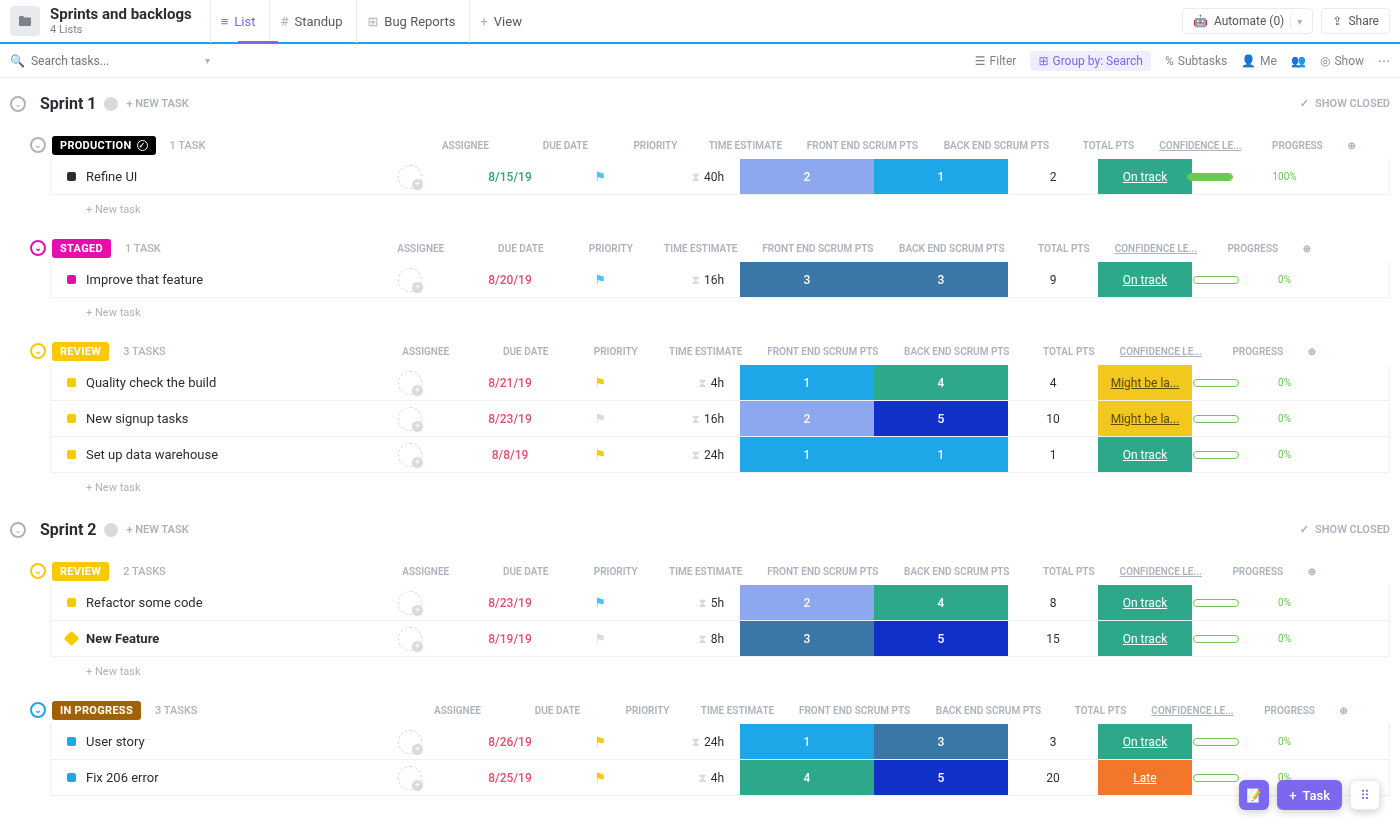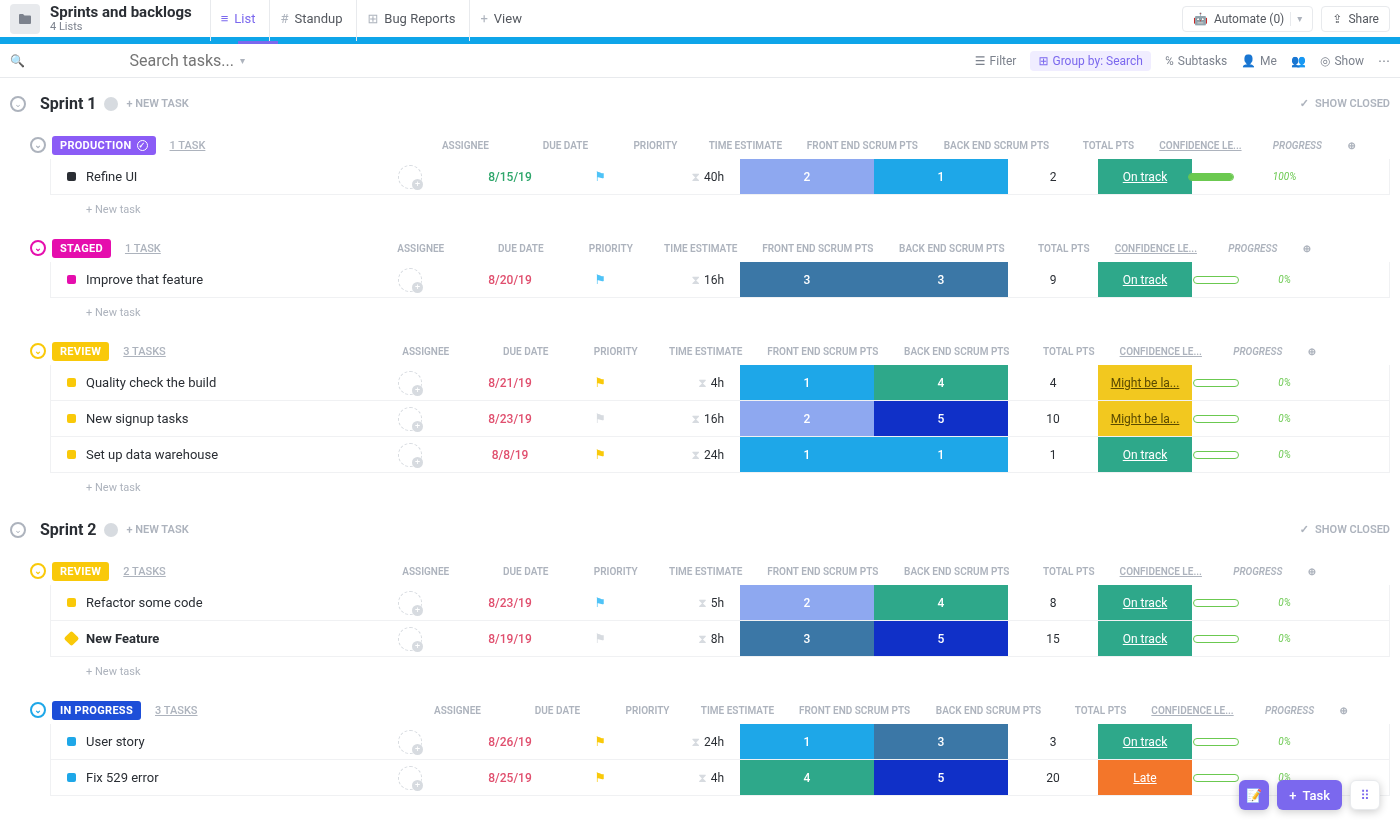--- a/index.html
+++ b/index.html
@@ -1,59 +1,59 @@
 <!DOCTYPE html>
 <html><head>
 <meta charset="utf-8">
 <style>
 * { box-sizing: border-box; margin: 0; padding: 0; font-family: -apple-system, BlinkMacSystemFont, "Segoe UI", Roboto, sans-serif; }
 body { background: #fff; font-size: 13px; color: #2a2e34; width: 1400px; height: 830px; overflow: hidden; }
-.topbar { display: flex; align-items: center; height: 44px; padding: 0 10px; border-bottom: 7px solid #0ea5e9; }
+.topbar { display: flex; align-items: center; height: 44px; padding: 0 10px; border-bottom: 2px solid #0ea5e9; }
 .folder-icon { width: 30px; height: 30px; background: #e8eaed; border-radius: 4px; display: flex; align-items: center; justify-content: center; margin-right: 10px; }
 .title-block { margin-right: 18px; }
 .page-title { font-size: 15px; font-weight: 700; line-height: 1.1; }
 .subtitle { font-size: 11px; color: #7c828d; }
 .tabs { display: flex; align-items: center; gap: 4px; }
 .tab { display: flex; align-items: center; gap: 6px; padding: 6px 10px; color: #54585f; cursor: pointer; font-size: 13px; border-left: 1px solid #e8eaed; height: 44px; }
 .tab.active { color: #7b68ee; }
 .tab.active::after { content:''; position: absolute; }
 .tab-underline { height: 3px; background: #7b68ee; position: absolute; top: 41px; left: 238px; width: 40px; }
 .top-right { margin-left: auto; display: flex; align-items: center; gap: 8px; }
 .btn-outline { border: 1px solid #e8eaed; border-radius: 4px; padding: 5px 10px; font-size: 12px; display: flex; align-items: center; gap: 6px; background: #fff; cursor: pointer; color: #54585f; }
 .chev { color: #adb3bd; font-size: 10px; }
 
 .filterbar { display: flex; align-items: center; height: 34px; padding: 0 10px; border-bottom: 1px solid #e8eaed; font-size: 12px; color: #7c828d; }
 .search-box { display: flex; align-items: center; gap: 6px; width: 200px; }
-.search-box input { border:none; outline:none; font-size: 16px; flex:1;text-align:right; }
+.search-box input { border:none; outline:none; font-size: 12px; flex:1; }
 .filter-right { margin-left: auto; display: flex; align-items: center; gap: 14px; }
 .pill { background: #f0edff; color: #7b68ee; border-radius: 4px; padding: 3px 8px; display: flex; align-items: center; gap: 4px; }
 .filt { display: flex; align-items: center; gap: 4px; cursor: pointer; }
 
 .content { padding: 8px 10px 0 10px; height: 750px; overflow-y: auto; }
 .sprint-header { display: flex; align-items: center; gap: 8px; padding: 8px 0 18px 0; }
 .sprint-title { font-size: 16px; font-weight: 700; }
 .info-dot { width: 14px; height: 14px; border-radius: 50%; background: #d7dbe0; display:inline-block; }
 .newtask-sprint { color: #adb3bd; font-size: 11px; font-weight: 600; cursor: pointer; }
 .show-closed { margin-left: auto; color: #adb3bd; font-size: 11px; font-weight: 600; display:flex; align-items:center; gap:6px; }
 
 .group { margin-bottom: 18px; margin-left: 20px; }
 .group-headrow { display: flex; align-items: center; font-size: 10px; color: #adb3bd; font-weight: 600; height: 28px; }
 .collapse-chev { width: 16px; height: 16px; border: 2px solid #adb3bd; border-radius: 50%; display: flex; align-items:center; justify-content:center; margin-right: 6px; cursor:pointer; font-size:9px; }
 .status-badge { color: #fff; font-size: 11px; font-weight: 700; padding: 3px 8px; border-radius: 3px; letter-spacing: 0.3px; display:flex; align-items:center; gap:5px;}
-.task-count { font-size: 11px; color: #adb3bd; margin-left: 14px; font-weight: 500; text-decoration: underline; }
+.task-count { font-size: 11px; color: #adb3bd; margin-left: 14px; font-weight: 500; }
 .colhead { text-transform: uppercase; text-align: center; }
 .spacer-title { width: 320px; }
 .col-assignee { width: 100px; }
 .col-due { width: 100px; }
 .col-priority { width: 80px; }
 .col-time { width: 100px; }
 .col-scrum { width: 134px; }
 .col-total { width: 90px; }
 .col-conf { width: 94px; text-decoration: underline; }
-.col-prog { width: 100px; font-style: italic; }
+.col-prog { width: 100px; }
 .add-col { width: 20px; color:#adb3bd; cursor:pointer; }
 
 .task-row { display: flex; align-items: center; height: 36px; border: 1px solid #f0f1f3; border-top: none; background:#fff; margin-left: 20px; }
 .task-row:first-of-type { border-top: 1px solid #f0f1f3; }
 .task-row .sq { width: 9px; height: 9px; border-radius: 2px; margin: 0 10px 0 16px; flex-shrink:0; }
 .task-row .diamond { width: 11px; height: 11px; transform: rotate(45deg); margin: 0 9px 0 15px; flex-shrink:0; border-radius: 2px; }
 .task-title { font-size: 13px; width: 274px; }
 .task-title.bold { font-weight: 700; }
 .avatar { width: 24px; height: 24px; border: 1px dashed #d7dbe0; border-radius: 50%; position: relative; display:inline-block; }
 .avatar::after { content:'+'; position:absolute; right:-2px; bottom:-2px; width:11px; height:11px; background:#d7dbe0; color:#fff; font-size:9px; border-radius:50%; display:flex; align-items:center; justify-content:center; }
@@ -162,21 +162,21 @@
     <div class="sprint-header">
     <span class="collapse-chev" style="border-color:#adb3bd;color:#adb3bd">⌄</span>
     <span class="sprint-title">Sprint 1</span>
     <span class="info-dot"></span>
     <span class="newtask-sprint">+ NEW TASK</span>
     <span class="show-closed"><span>✓</span>SHOW CLOSED</span>
     </div>
     <div class="group">
       <div class="group-headrow">
       <span class="collapse-chev" style="border-color:#adb3bd;color:#adb3bd">⌄</span>
-      <span class="status-badge" style="background:#8b5cf6">PRODUCTION<span style="border:1.5px solid #fff;border-radius:50%;width:11px;height:11px;display:inline-flex;align-items:center;justify-content:center;font-size:8px;">✓</span></span>
+      <span class="status-badge" style="background:#000000">PRODUCTION<span style="border:1.5px solid #fff;border-radius:50%;width:11px;height:11px;display:inline-flex;align-items:center;justify-content:center;font-size:8px;">✓</span></span>
       <span class="task-count">1 TASK</span>
       <div class="spacer-title" style="width:210px"></div>
       <div class="colhead col-assignee">ASSIGNEE</div>
         <div class="colhead col-due">DUE DATE</div>
         <div class="colhead col-priority">PRIORITY</div>
         <div class="colhead col-time">TIME ESTIMATE</div>
         <div class="colhead col-scrum">FRONT END SCRUM PTS</div>
         <div class="colhead col-scrum">BACK END SCRUM PTS</div>
         <div class="colhead col-total">TOTAL PTS</div>
         <div class="colhead col-conf">CONFIDENCE LE...</div>
@@ -455,21 +455,21 @@
             <span class="prog-pct">0%</span>
           </div>
         </div>
         <div class="add-col"></div>
       </div>
       <div class="newtask-row">+ New task</div>
     </div>
     <div class="group">
       <div class="group-headrow">
       <span class="collapse-chev" style="border-color:#1ea7e8;color:#1ea7e8">⌄</span>
-      <span class="status-badge" style="background:#1d4ed8">IN PROGRESS</span>
+      <span class="status-badge" style="background:#a16207">IN PROGRESS</span>
       <span class="task-count">3 TASKS</span>
       <div class="spacer-title" style="width:210px"></div>
       <div class="colhead col-assignee">ASSIGNEE</div>
         <div class="colhead col-due">DUE DATE</div>
         <div class="colhead col-priority">PRIORITY</div>
         <div class="colhead col-time">TIME ESTIMATE</div>
         <div class="colhead col-scrum">FRONT END SCRUM PTS</div>
         <div class="colhead col-scrum">BACK END SCRUM PTS</div>
         <div class="colhead col-total">TOTAL PTS</div>
         <div class="colhead col-conf">CONFIDENCE LE...</div>
@@ -501,21 +501,21 @@
             <div class="prog-bar">
               <div class="prog-fill" style="width:0%"></div>
             </div>
             <span class="prog-pct">0%</span>
           </div>
         </div>
         <div class="add-col"></div>
       </div>
       <div class="task-row">
         <span class="sq" style="background:#1ea7e8"></span>
-        <span class="task-title ">Fix 529 error</span>
+        <span class="task-title ">Fix 206 error</span>
         <div class="cell col-assignee">
           <span class="avatar"></span>
         </div>
         <div class="cell col-due">
           <span class="due-red">8/25/19</span>
         </div>
         <div class="cell col-priority">
           <span class="flag" style="color:#f9c909">⚑</span>
         </div>
         <div class="cell col-time" style="justify-content:flex-end;padding-right:16px;">

